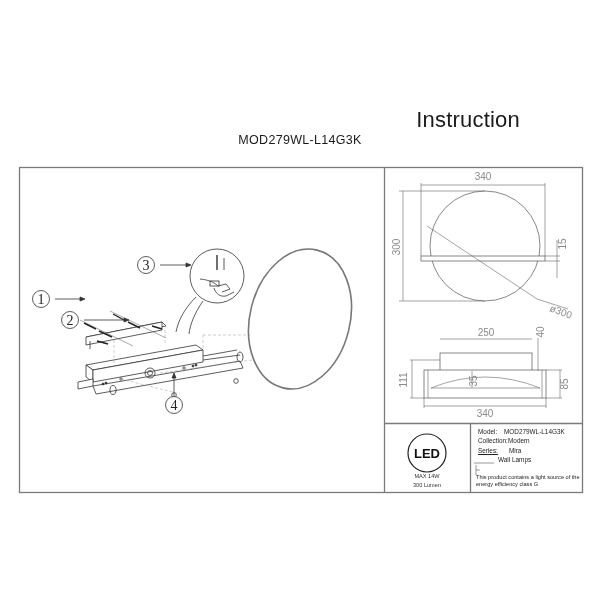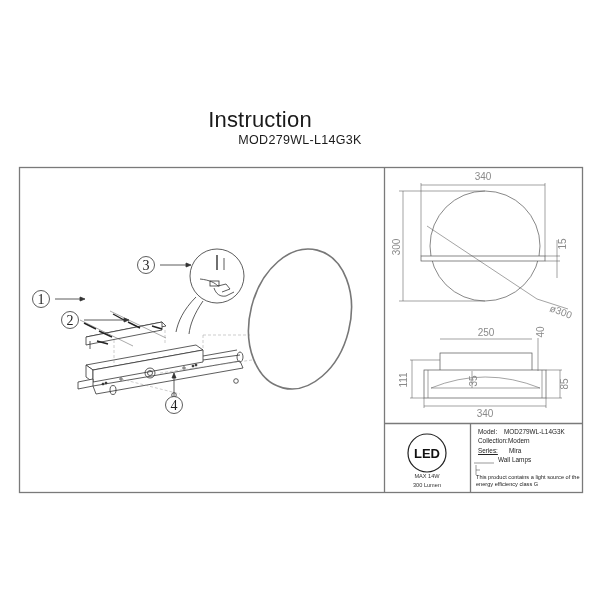--- a/index.html
+++ b/index.html
@@ -1,18 +1,18 @@
 <!DOCTYPE html>
 <html><head>
 <meta charset="utf-8">
 <style>
   html, body { margin: 0; padding: 0; background: #ffffff; }
   body { width: 600px; height: 600px; position: relative; overflow: hidden;
          font-family: "Liberation Sans", sans-serif; color: #1a1a1a; }
-  .title { position: absolute; left: 0; width: 520px; top: 107px; text-align: center;
+  .title { position: absolute; left: 0; width: 520px; top: 107px; text-align: right;
            font-size: 22px; font-weight: normal; letter-spacing: 0.2px; }
   .subtitle { position: absolute; left: 0; width: 600px; top: 133px; text-align: center;
               font-size: 12.5px; letter-spacing: 0.3px; }
   svg.sheet { position: absolute; left: 0; top: 0; }
   .dim { font-family: "Liberation Sans", sans-serif; font-size: 10px; fill: #8a8a8a; }
   .callout { font-family: "Liberation Serif", serif; font-size: 14px; fill: #222; }
   .spec { position: absolute; font-size: 6.4px; color: #222; white-space: nowrap; }
   .led-txt { position: absolute; font-size: 5.6px; color: #333; text-align: center; width: 80px; }
 </style>
 </head>

